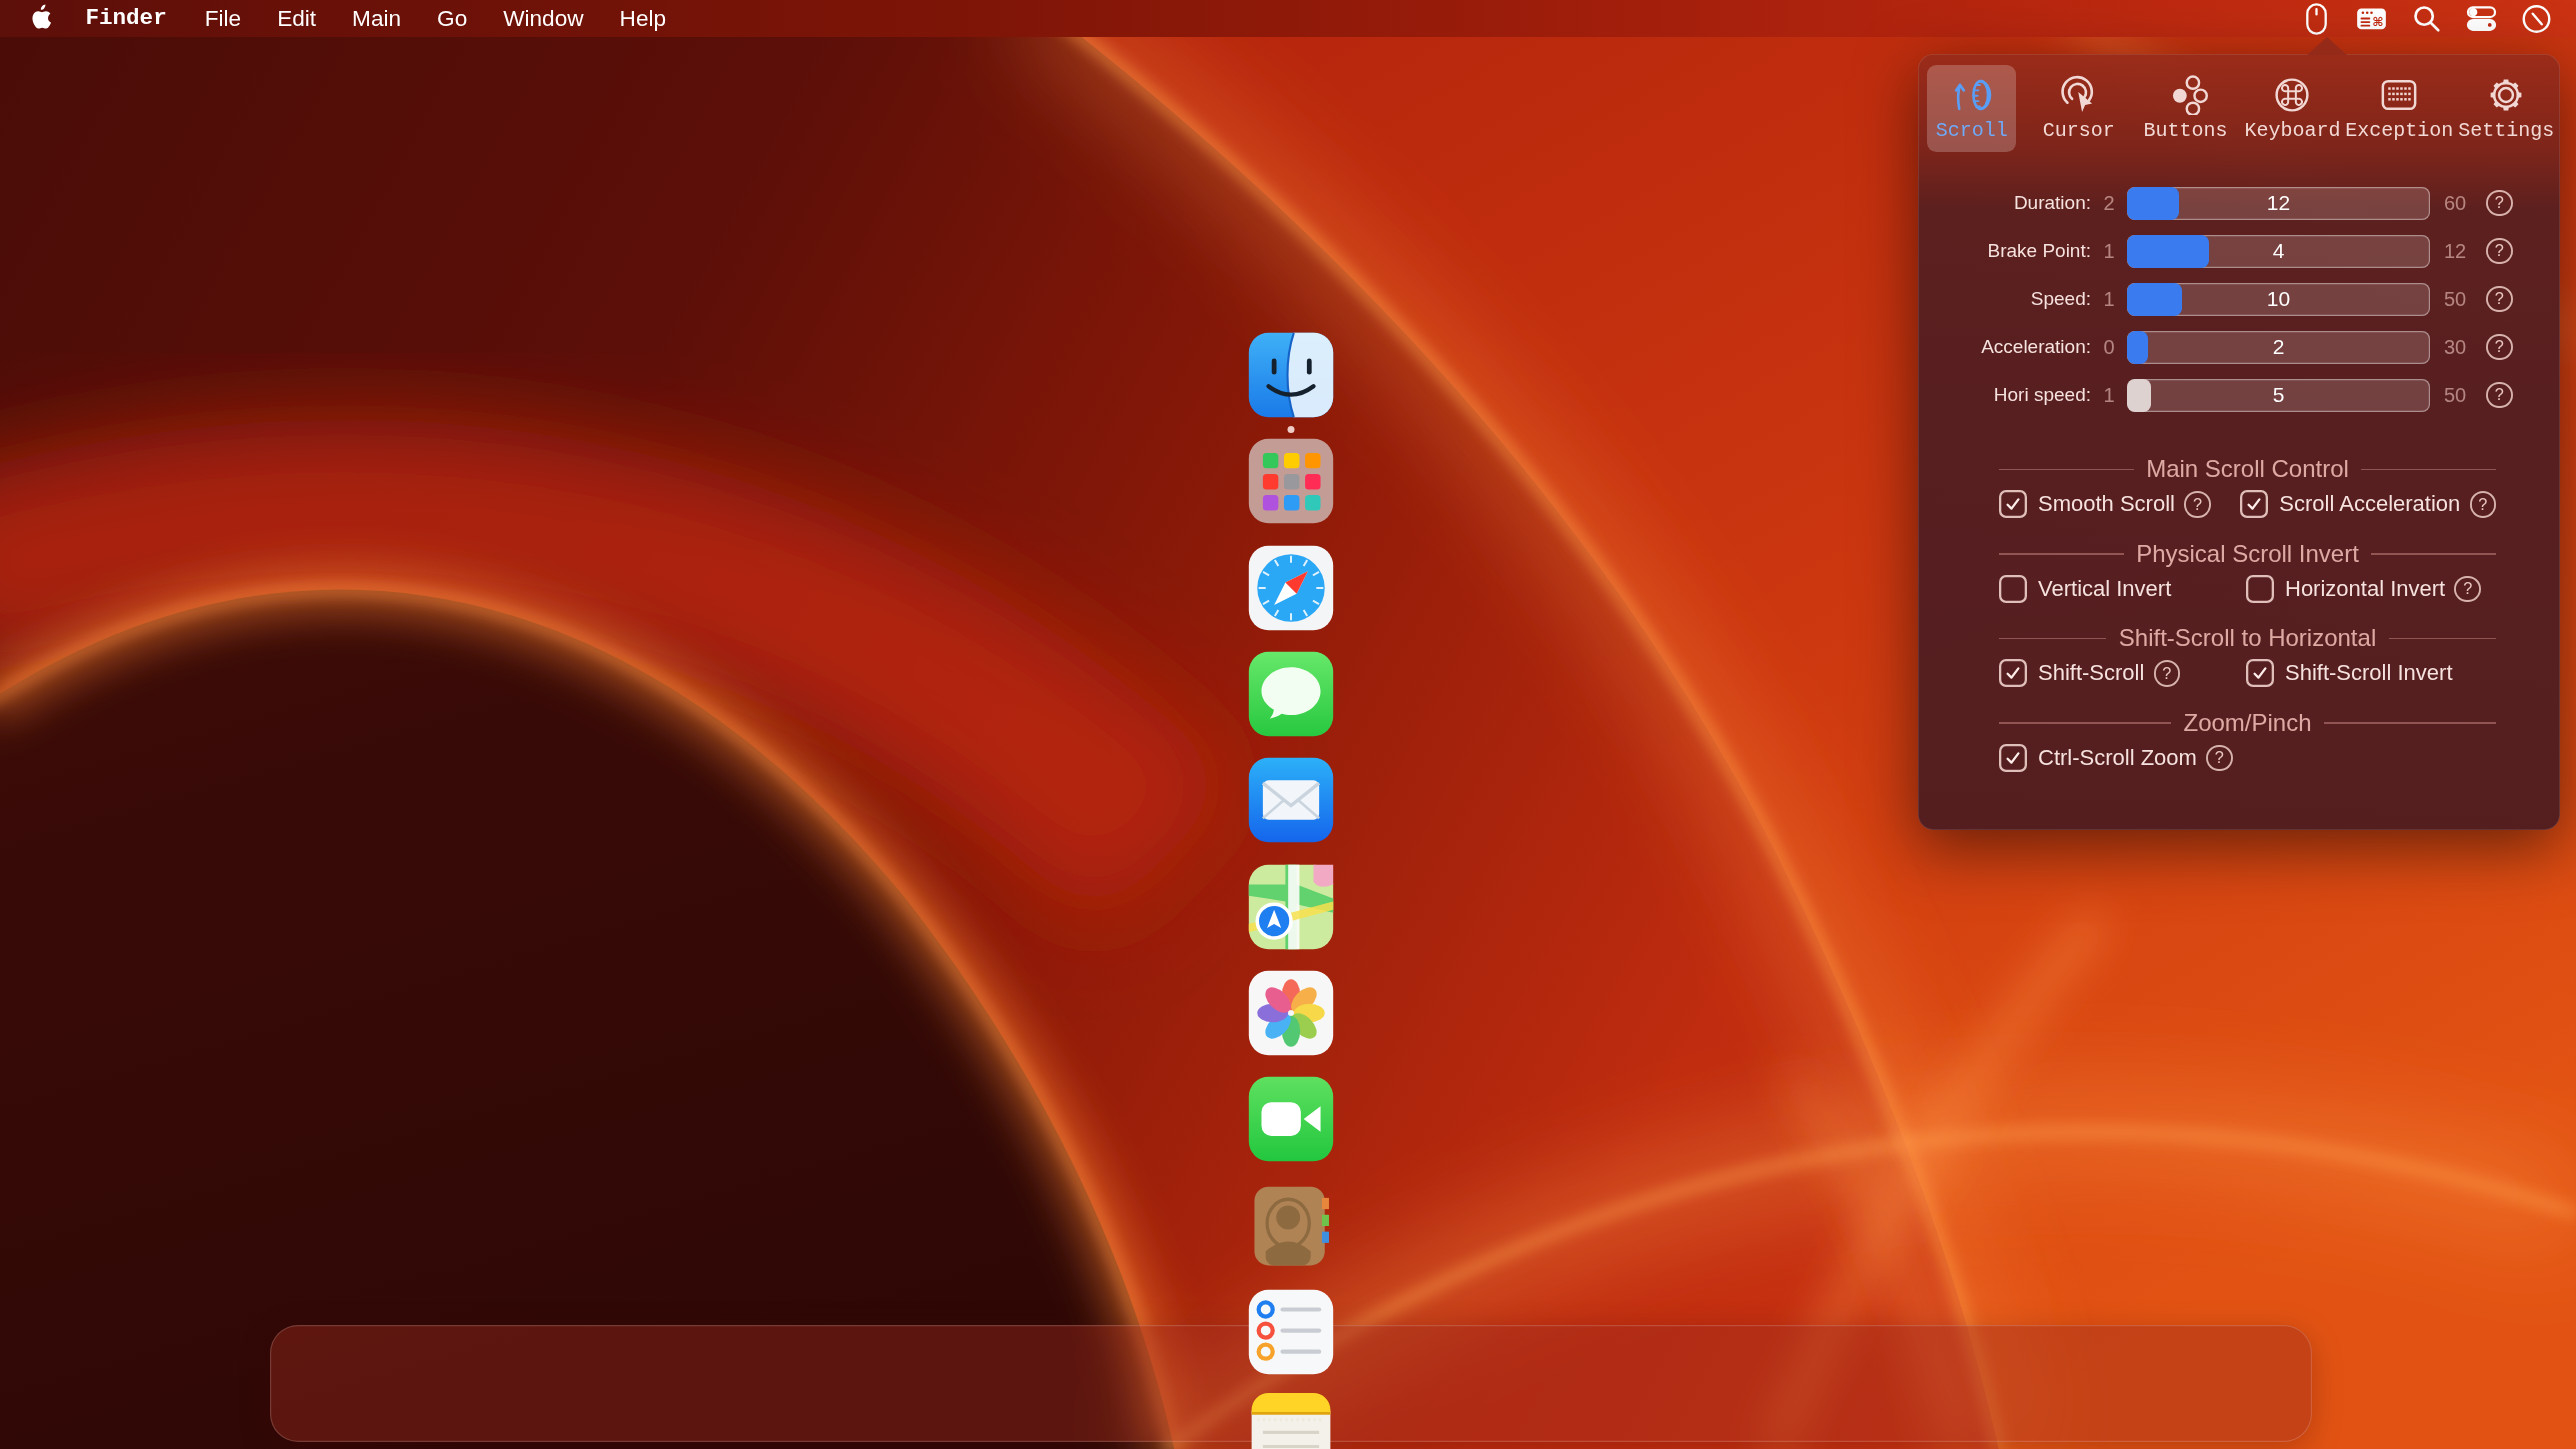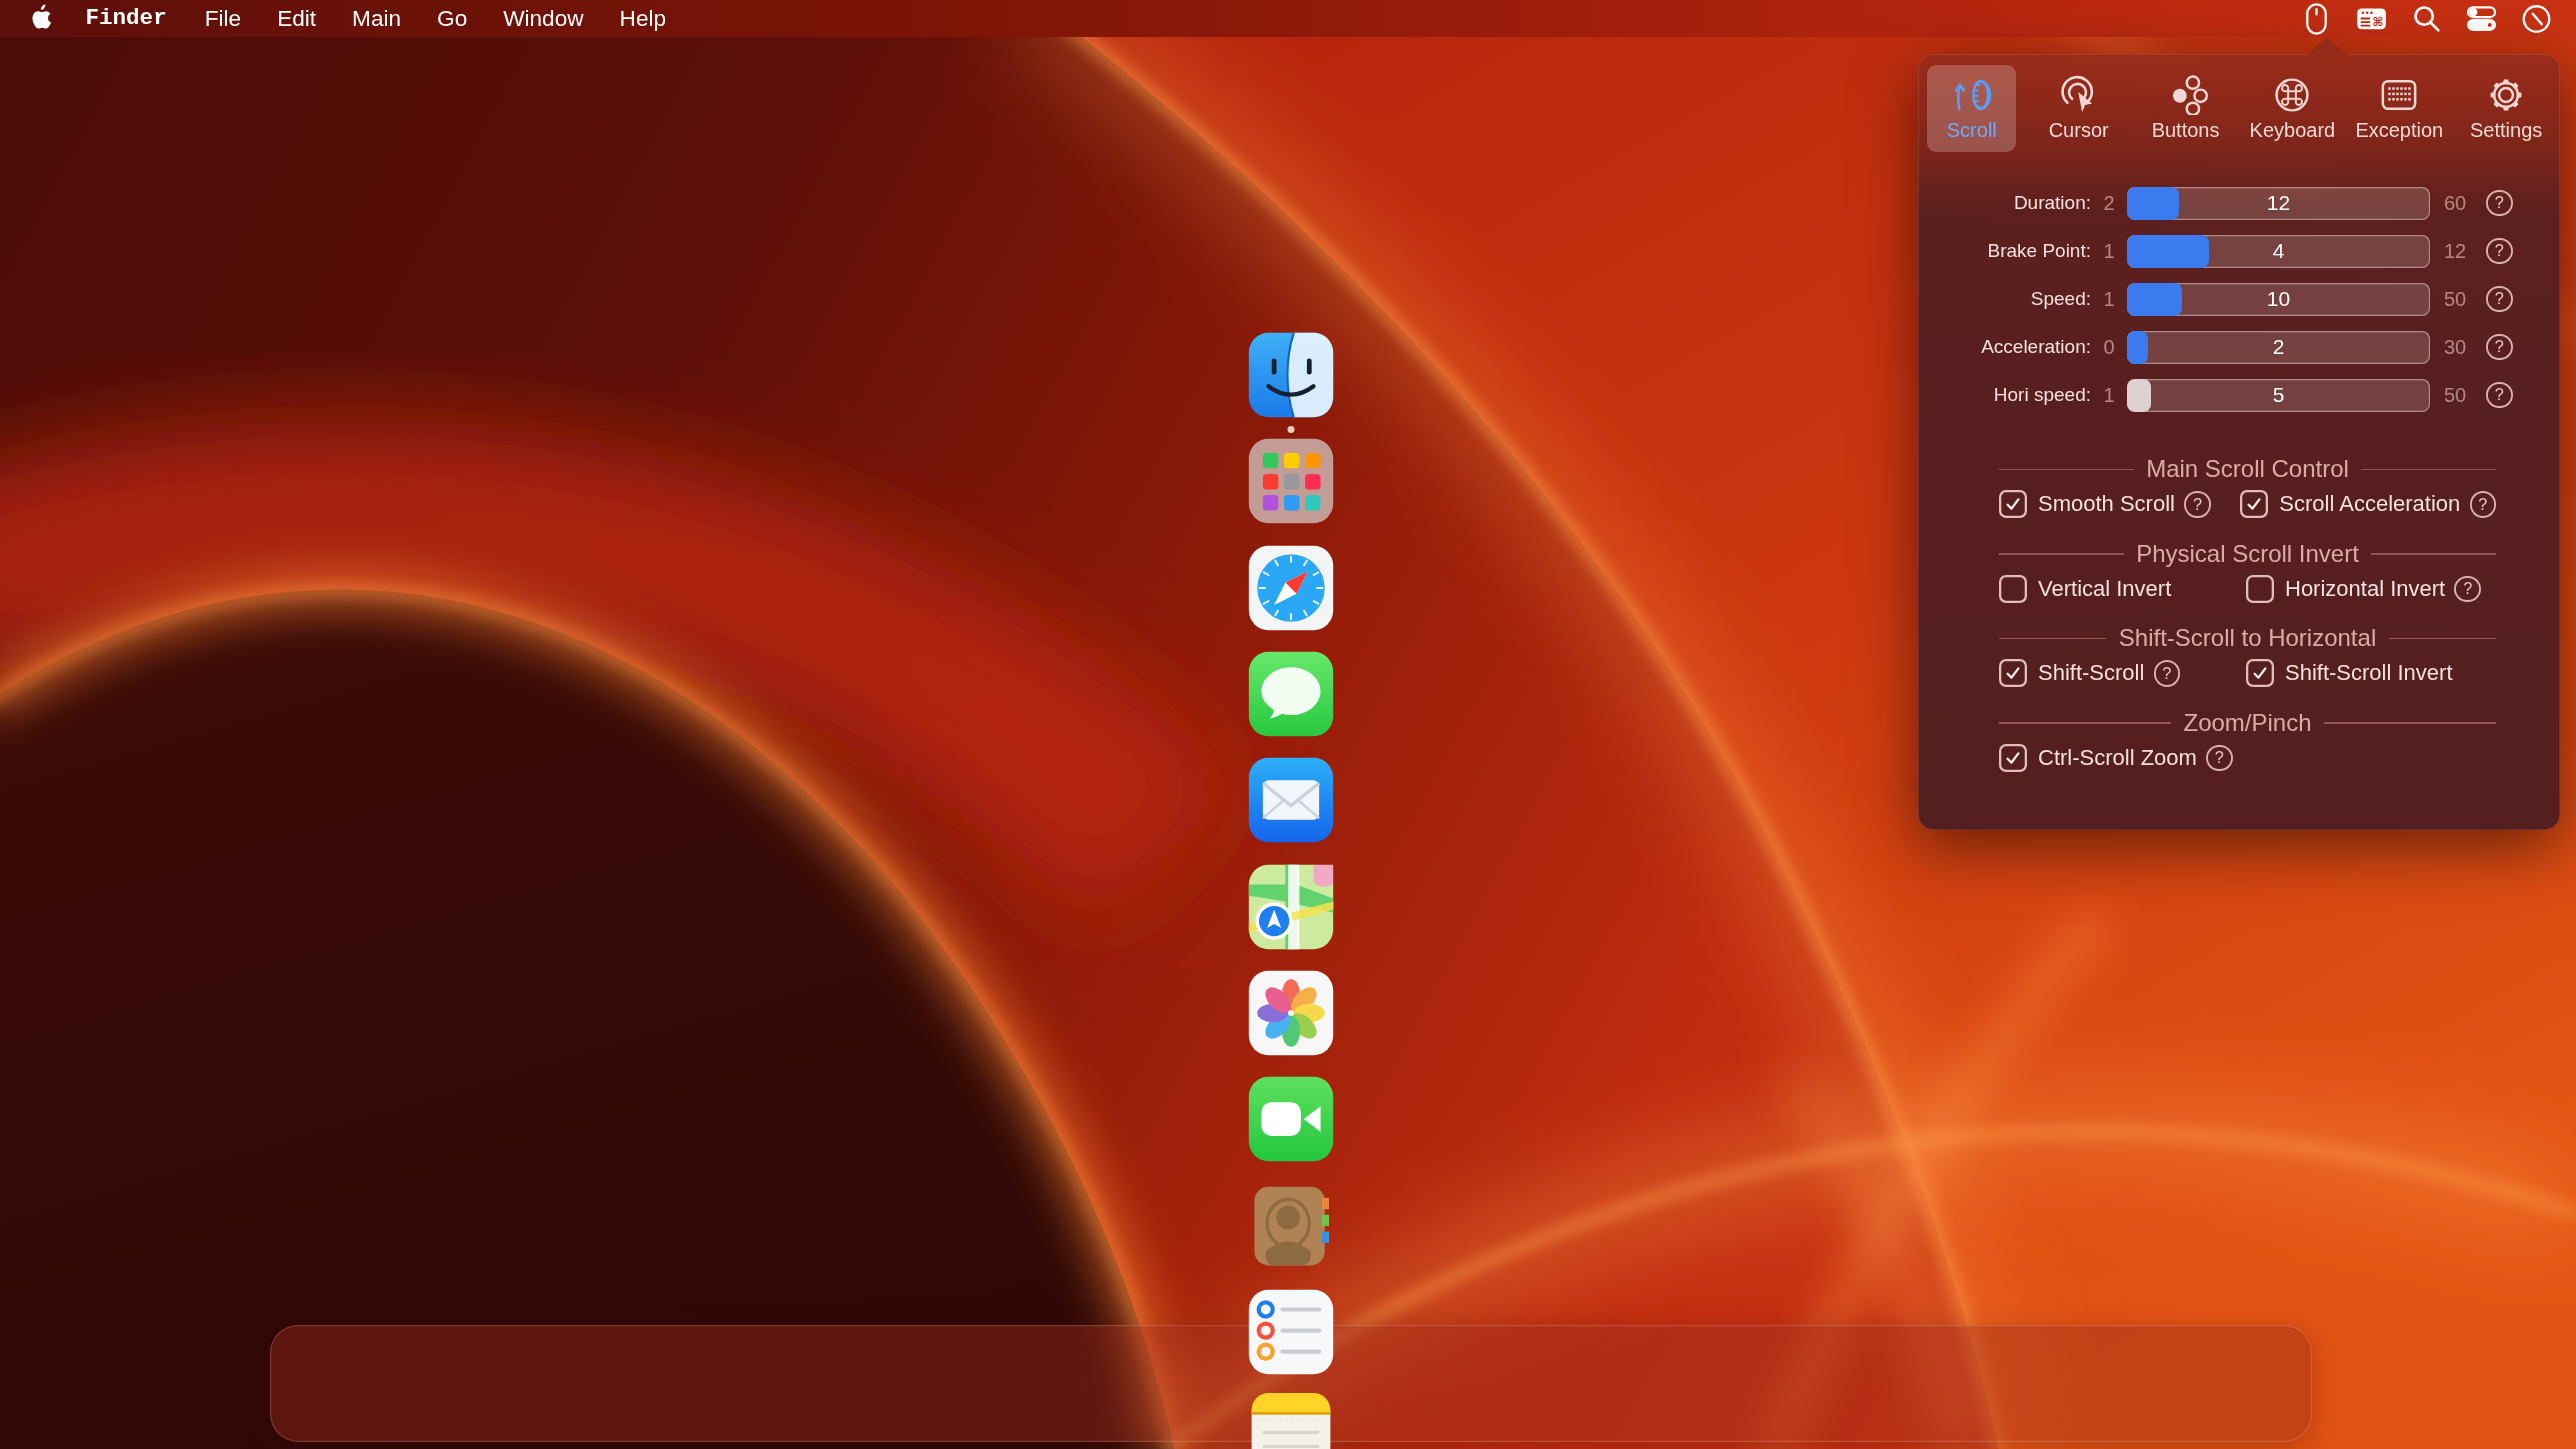--- a/index.html
+++ b/index.html
@@ -29,21 +29,21 @@
     border-left:20px solid transparent;border-right:20px solid transparent;
     border-bottom:18.7px solid rgba(148,42,26,0.97);
   }
   #panel{
     position:absolute;z-index:30;left:1918px;top:54px;width:642px;height:776px;
     border-radius:15.6px;
     background:linear-gradient(180deg,rgba(152,43,26,0.93) 0%,rgba(122,36,27,0.94) 12%,rgba(88,31,31,0.96) 20%,rgba(84,30,33,0.97) 45%,rgba(80,29,32,0.97) 100%);
     box-shadow:0 18.7px 62px rgba(0,0,0,0.5), inset 0 0 0 0.8px rgba(255,255,255,0.12);
     color:#f4dedb;
   }
-  #tabbar{display:flex;justify-content:space-between;padding:11px 9.3px 0 9.3px;}
+  #tabbar{display:flex;justify-content:space-between;padding:11px 9.3px 0 9.3px;font-family:Liberation Mono, monospace;}
   .tab{width:89px;height:87px;border-radius:9.3px;display:flex;flex-direction:column;align-items:center;justify-content:center;gap:4.7px;}
   .tab.selected{background:rgba(255,255,255,0.22);}
   .tab .tab-label{font-size:20px;color:#f3d9d5;}
   .tab.selected .tab-label{color:#6fa9f7;}
   .tab svg{display:block;}
   
   #sliders{margin-top:34px;display:flex;flex-direction:column;gap:14px;}
   .slider-row{display:flex;align-items:center;height:34px;padding-left:47px;}
   .slider-label{width:126px;text-align:right;font-size:19px;color:#f6e2de;}
   .slider-min{width:36px;text-align:center;font-size:20px;color:rgba(255,216,210,0.55);}

